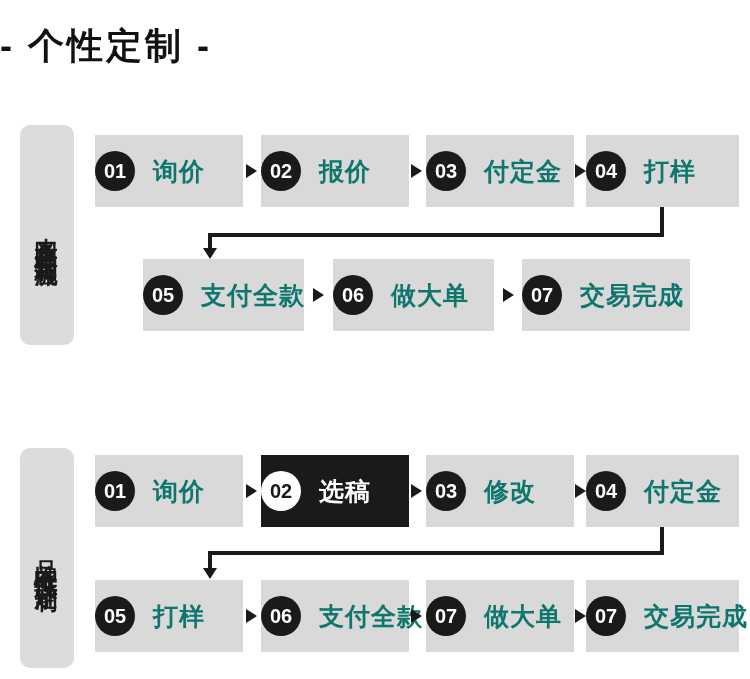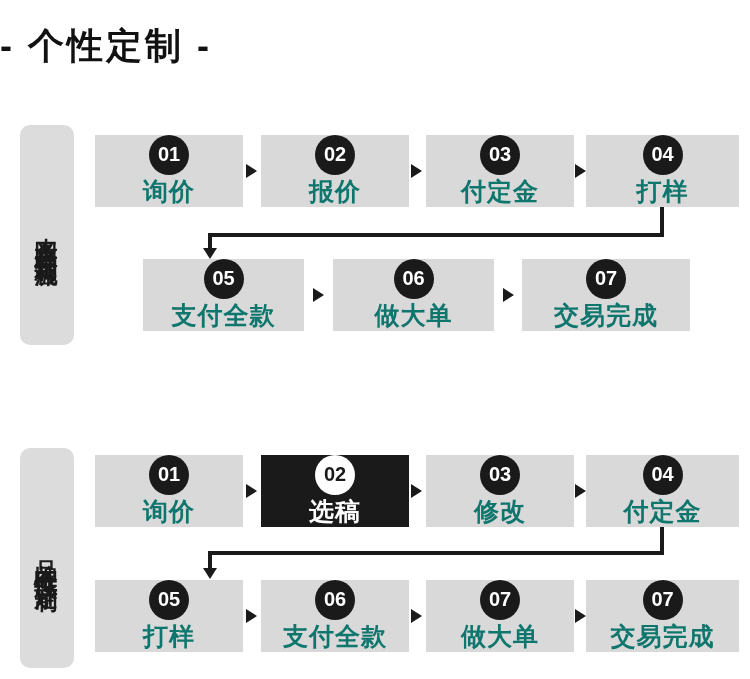--- a/index.html
+++ b/index.html
@@ -41,23 +41,21 @@
     font-weight: 700;
     color: #1a1a1a;
     letter-spacing: 4px;
   }
   .step-box {
     position: absolute;
     height: 72px;
     background: #d9d9d9;
     display: flex;
     align-items: center;
-    justify-content: center;
-    gap: 0;
-    flex-direction: column;
+    gap: 18px;
   }
   .step-box.highlight { background: #1a1a1a; }
   .step-num {
     flex: 0 0 40px;
     width: 40px;
     height: 40px;
     border-radius: 50%;
     background: #1a1a1a;
     color: #ffffff;
     display: flex;

